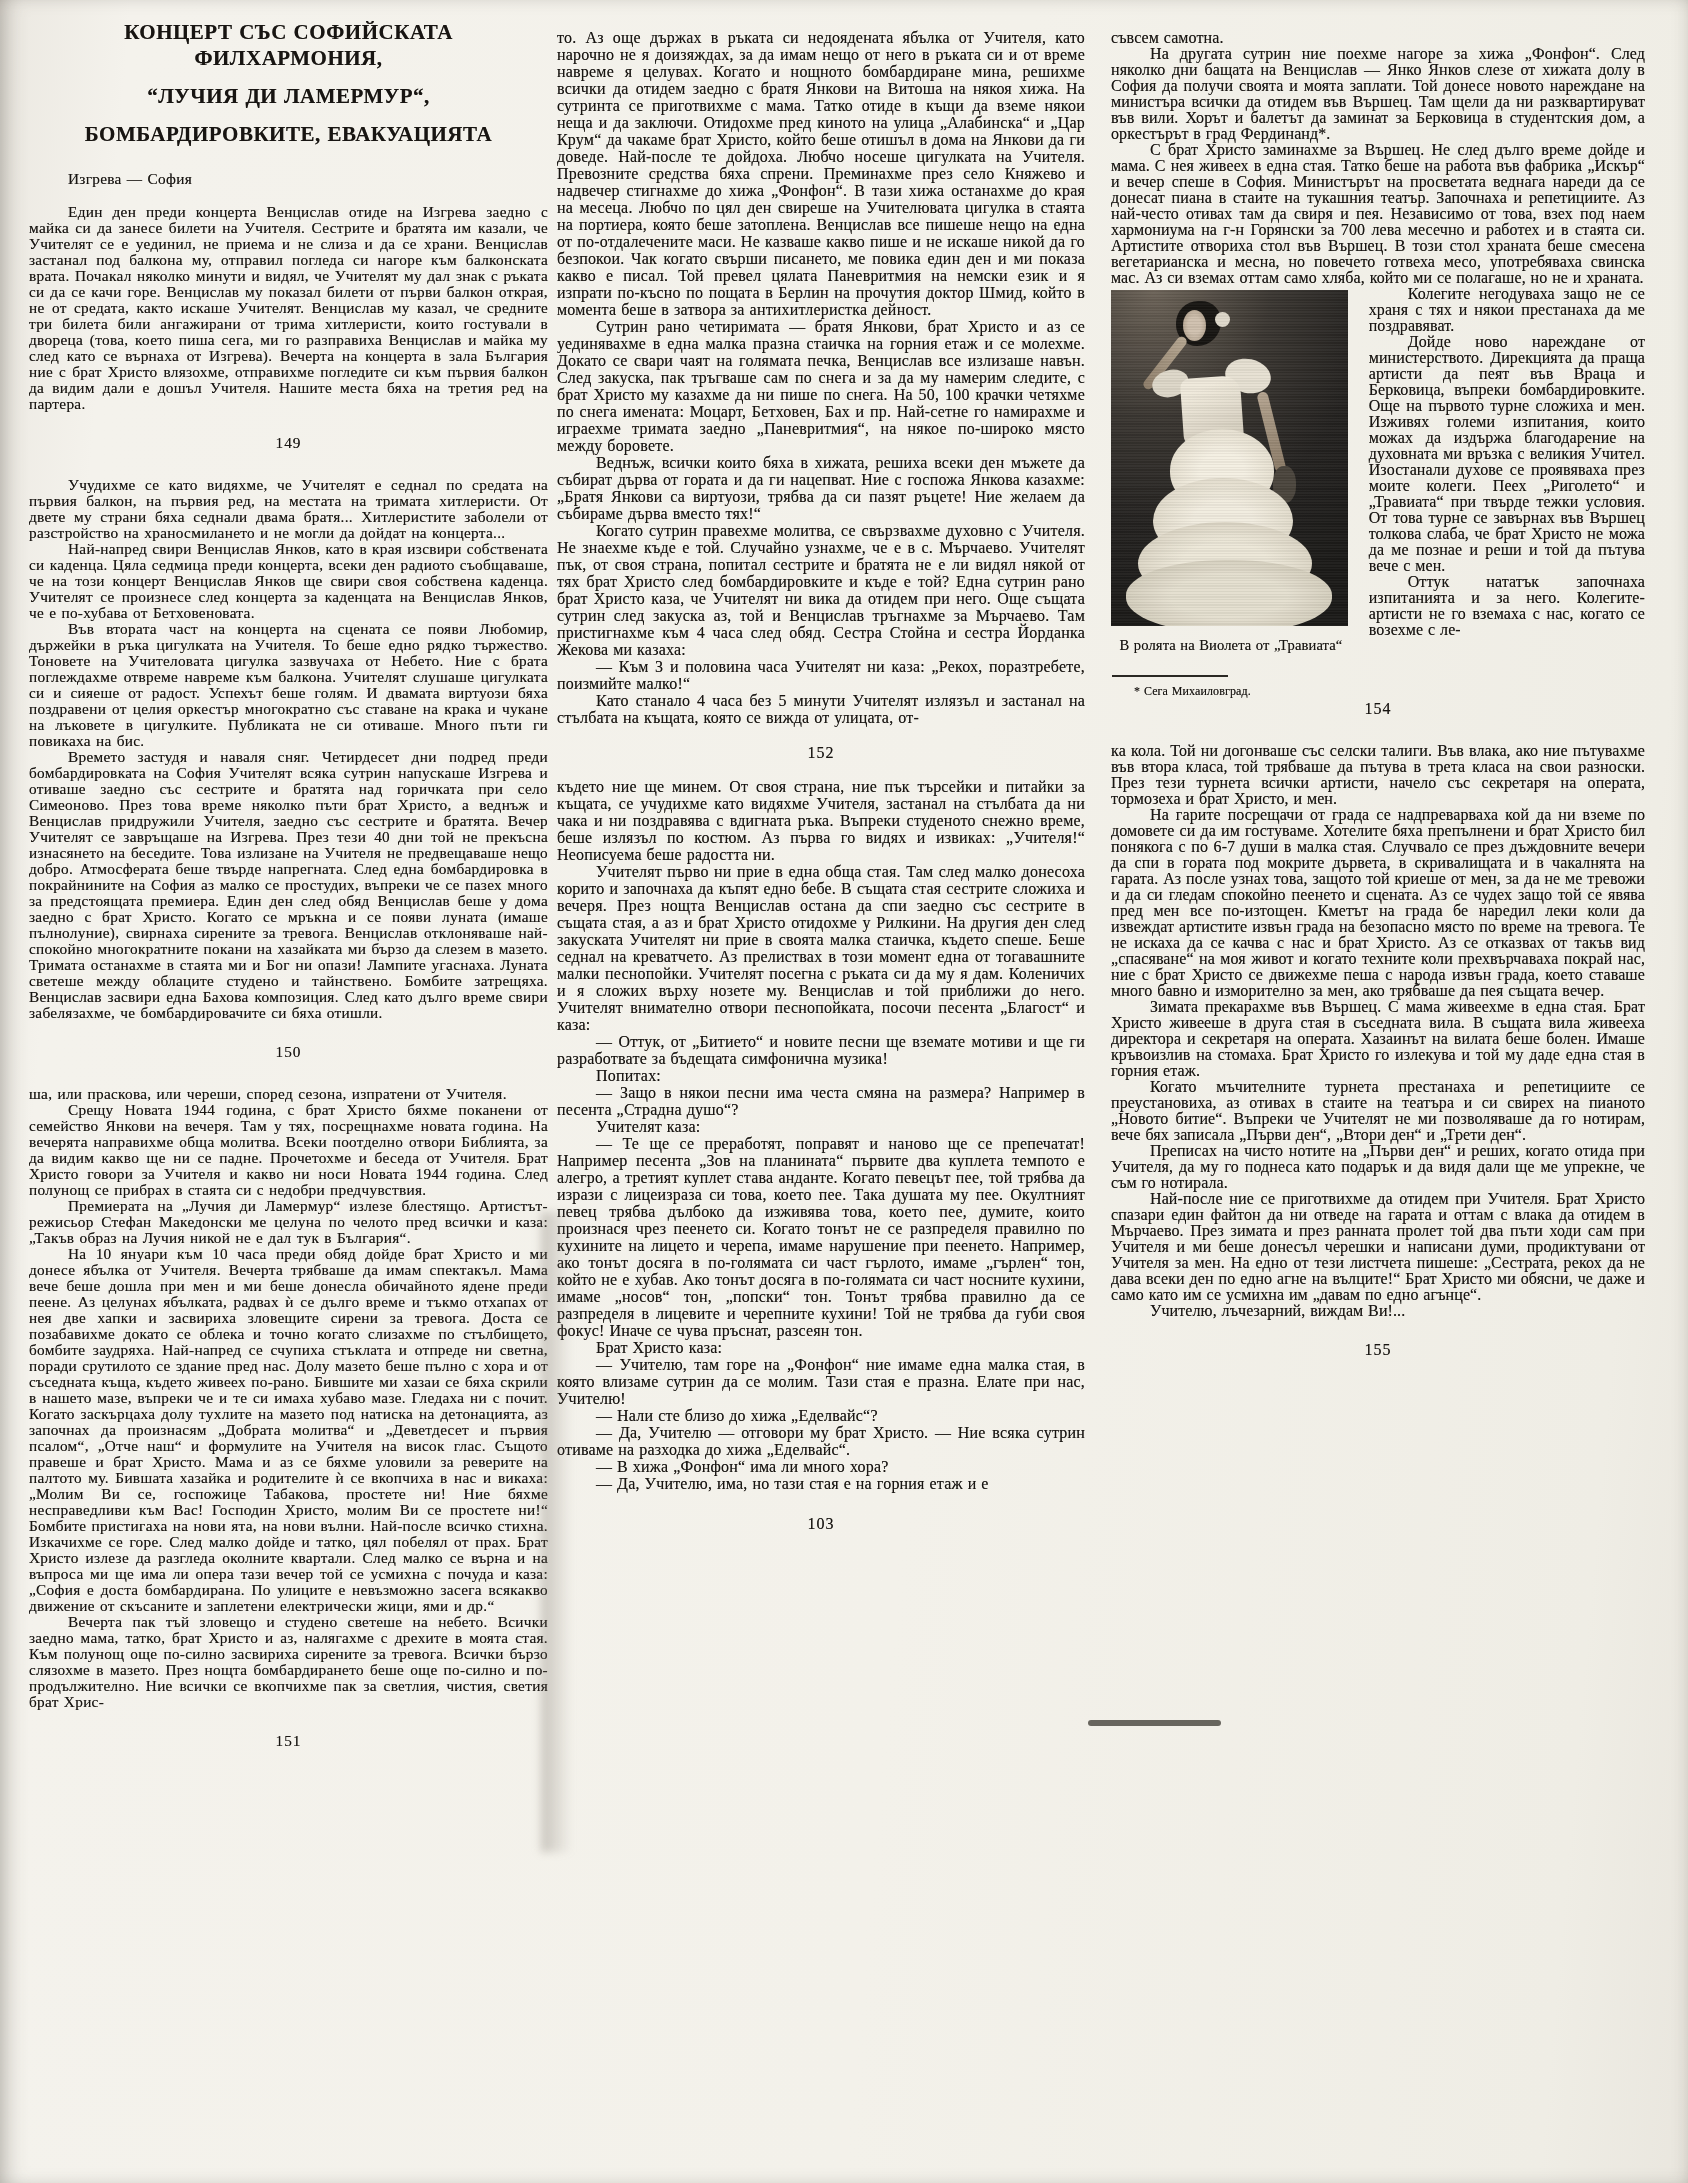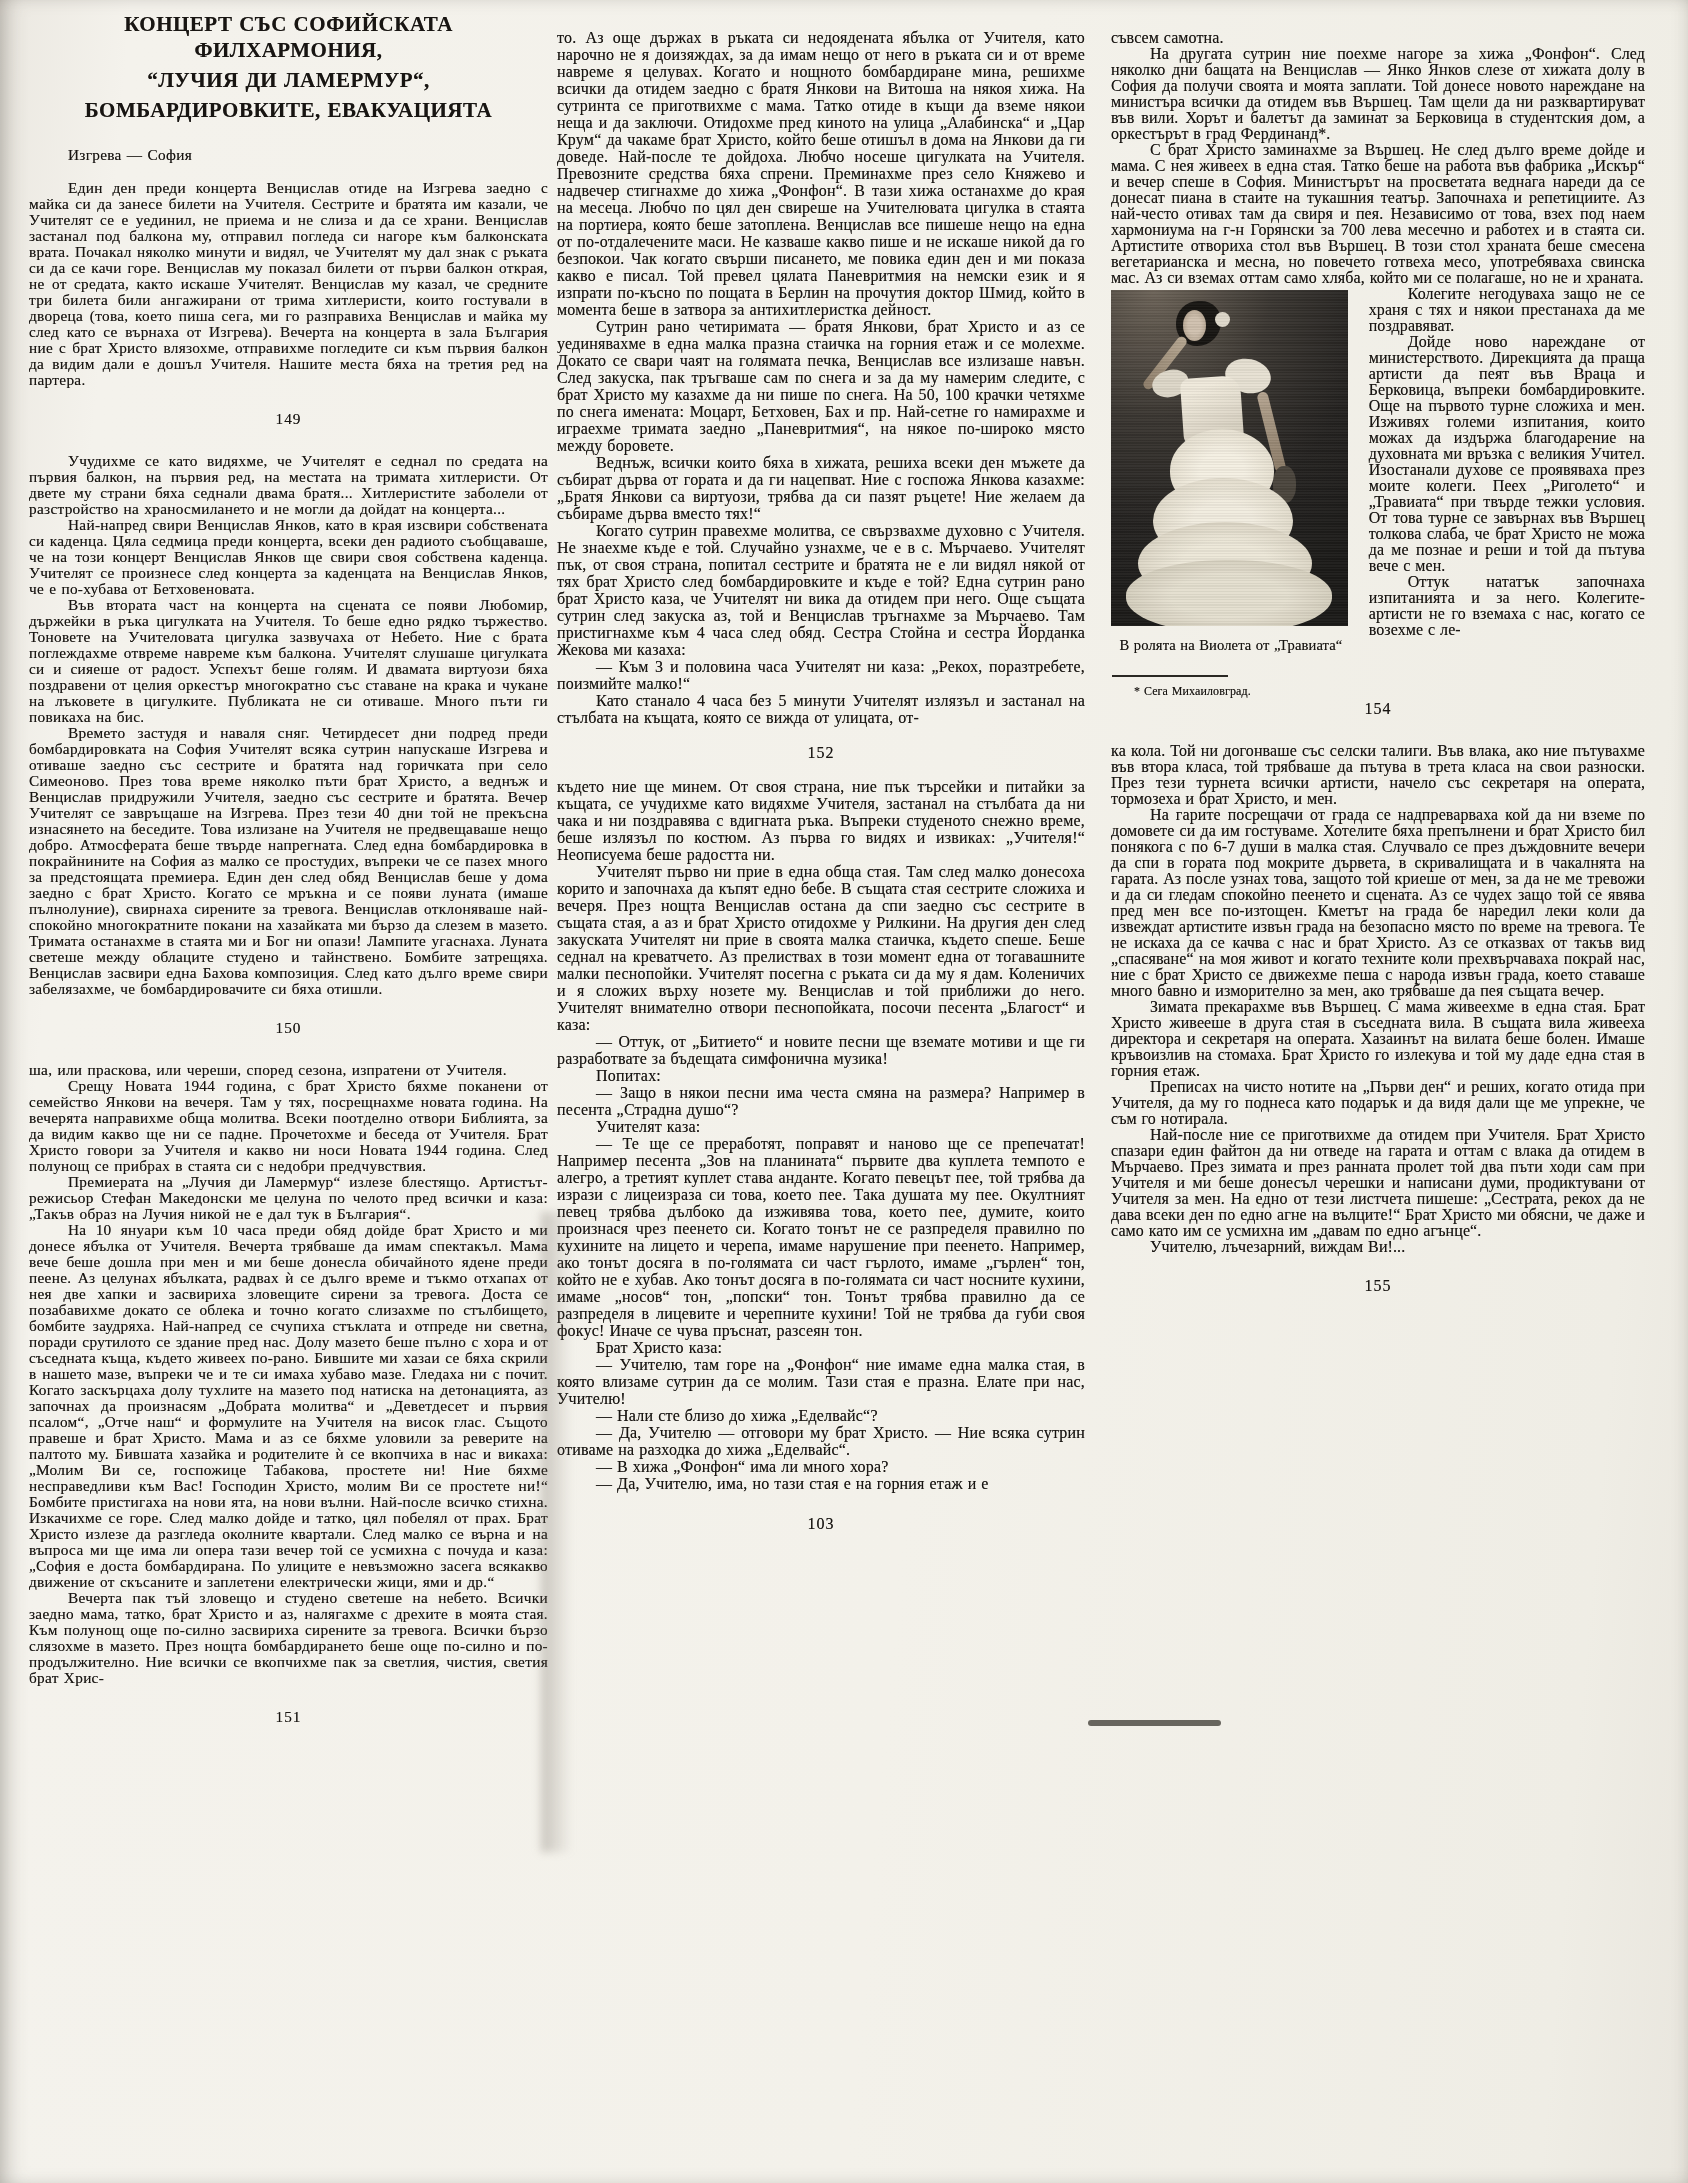--- a/index.html
+++ b/index.html
@@ -2,21 +2,21 @@
 <html style="font-size:11px"><head>
 <meta charset="utf-8">
 <style>
   html,body{margin:0;padding:0;}
   body{width:1689px;height:2183px;position:relative;background:#e8e5de;overflow:hidden;}
   .sheet{position:absolute;inset:0;background:linear-gradient(95deg,#ebe8e1 0%,#f4f2ec 7%,#f3f1ea 55%,#efede5 92%,#e9e6de 100%);box-shadow:inset 13.6px 0 24px -12.3px rgba(70,64,56,.45), inset -9.5px 0 20.4px -13.6px rgba(70,64,56,.35);}
   .col{position:absolute;color:#181512;font-family:"Liberation Serif", serif;text-align:justify;text-shadow:0 0 0.3px rgba(20,16,12,.55);}
   #col1{left:29px;top:6.8px;width:519px;font-size:15.3px;line-height:16px;letter-spacing:0.3px;word-spacing:1px;}
   #col2{left:557px;top:29px;width:528px;font-size:16px;line-height:17px;letter-spacing:0.2px;word-spacing:0.7px;}
   #col3{left:1111px;top:30px;width:534px;font-size:16px;line-height:16px;letter-spacing:0.1px;word-spacing:0.7px;}
-  .title{font-size:21px;line-height:26px;font-weight:700;text-align:center;letter-spacing:0.5px;margin:4px;}
+  .title{font-size:21px;line-height:26px;font-weight:700;text-align:center;letter-spacing:0.5px;margin:12px;}
   .subtitle{margin:24.5px 0 16.3px 39px;text-align:left;}
   .para{margin:0;text-indent:39px;}
   .noindent{text-indent:0;}
   .pagenum{text-align:center;margin:23px 0 26px;letter-spacing:1px;text-indent:0;}
   .pagenum.tight{margin:17.7px 0 17.7px;}
   
   .photo-wrap{float:left;width:240px;margin:4.1px 17.7px 2.7px 0;}
   .photo{position:relative;width:237px;height:336px;overflow:hidden;background:radial-gradient(130% 100% at 18% 0%, #6b6257 0%, #3a3631 38%, #242220 70%, #1b1a18 100%);}
   .photo::after{content:"";position:absolute;inset:0;background:repeating-linear-gradient(0deg, rgba(255,255,255,.035) 0 1.4px, rgba(0,0,0,.05) 1.4px 2.7px);}
   .ph{position:absolute;}
@@ -118,20 +118,21 @@
 
     <p class="para">Колегите негодуваха защо не се храня с тях и някои престанаха да ме поздравяват.</p>
     <p class="para">Дойде ново нареждане от министерството. Дирекцията да праща артисти да пеят във Враца и Берковица, въпреки бомбардировките. Още на първото турне сложиха и мен. Изживях големи изпитания, които можах да издържа благодарение на духовната ми връзка с великия Учител. Изостанали духове се проявяваха през моите колеги. Пеех „Риголето“ и „Травиата“ при твърде тежки условия. От това турне се завърнах във Вършец толкова слаба, че брат Христо не можа да ме познае и реши и той да пътува вече с мен.</p>
     <p class="para">Оттук нататък започнаха изпитанията и за него. Колегите-артисти не го вземаха с нас, когато се возехме с ле-</p>
 
     <div class="pagenum clearnum">154</div>
 
     <p class="para noindent">ка кола. Той ни догонваше със селски талиги. Във влака, ако ние пътувахме във втора класа, той трябваше да пътува в трета класа на свои разноски. През тези турнета всички артисти, начело със секретаря на операта, тормозеха и брат Христо, и мен.</p>
     <p class="para">На гарите посрещачи от града се надпреварваха кой да ни вземе по домовете си да им гостуваме. Хотелите бяха препълнени и брат Христо бил понякога с по 6-7 души в малка стая. Случвало се през дъждовните вечери да спи в гората под мокрите дървета, в скривалищата и в чакалнята на гарата. Аз после узнах това, защото той криеше от мен, за да не ме тревожи и да си гледам спокойно пеенето и сцената. Аз се чудех защо той се явява пред мен все по-изтощен. Кметът на града бе наредил леки коли да извеждат артистите извън града на безопасно място по време на тревога. Те не искаха да се качва с нас и брат Христо. Аз се отказвах от такъв вид „спасяване“ на моя живот и когато техните коли прехвърчаваха покрай нас, ние с брат Христо се движехме пеша с народа извън града, което ставаше много бавно и изморително за мен, ако трябваше да пея същата вечер.</p>
     <p class="para">Зимата прекарахме във Вършец. С мама живеехме в една стая. Брат Христо живееше в друга стая в съседната вила. В същата вила живееха директора и секретаря на операта. Хазаинът на вилата беше болен. Имаше кръвоизлив на стомаха. Брат Христо го излекува и той му даде една стая в горния етаж.</p>
+    <p class="para">Когато мъчителните турнета престанаха и репетициите се преустановиха, аз отивах в стаите на театъра и си свирех на пианото „Новото битие“. Въпреки че Учителят не ми позволяваше да го нотирам, вече бях записала „Първи ден“, „Втори ден“ и „Трети ден“.</p>
     <p class="para">Преписах на чисто нотите на „Първи ден“ и реших, когато отида при Учителя, да му го поднеса като подарък и да видя дали ще ме упрекне, че съм го нотирала.</p>
     <p class="para">Най-после ние се приготвихме да отидем при Учителя. Брат Христо спазари един файтон да ни отведе на гарата и оттам с влака да отидем в Мърчаево. През зимата и през ранната пролет той два пъти ходи сам при Учителя и ми беше донесъл черешки и написани думи, продиктувани от Учителя за мен. На едно от тези листчета пишеше: „Сестрата, рекох да не дава всеки ден по едно агне на вълците!“ Брат Христо ми обясни, че даже и само като им се усмихна им „давам по едно агънце“.</p>
     <p class="para">Учителю, лъчезарний, виждам Ви!...</p>
     <div class="pagenum">155</div>
   </div>
 
   <div class="smudge"></div>
   <div class="streak"></div>
 </div>
 

